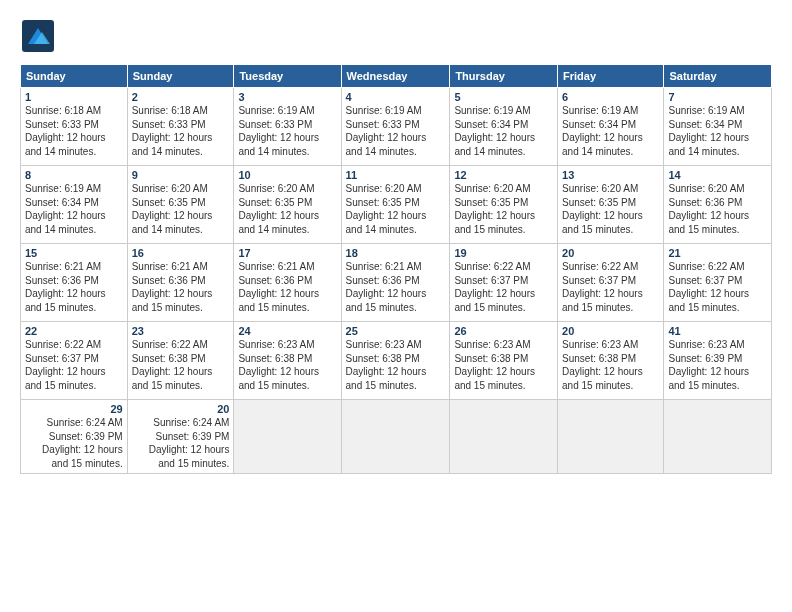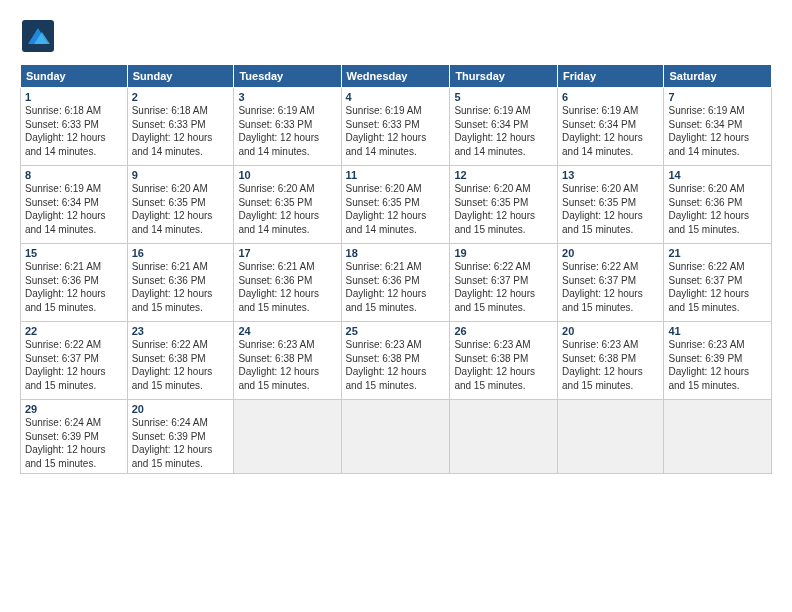--- a/index.html
+++ b/index.html
@@ -69,20 +69,21 @@
     .calendar-table td {
       border: 1px solid #ccc;
       vertical-align: top;
       padding: 3px 4px;
       width: 113px;
       height: 78px;
       background: #fff;
     }
     .calendar-table tr:last-child td {
       height: 65px;
+      text-align: right;
     }
     .day-num {
       font-size: 11px;
       font-weight: bold;
       color: #1a3a5c;
       display: block;
       margin-bottom: 1px;
     }
     .day-detail {
       font-size: 10px;

